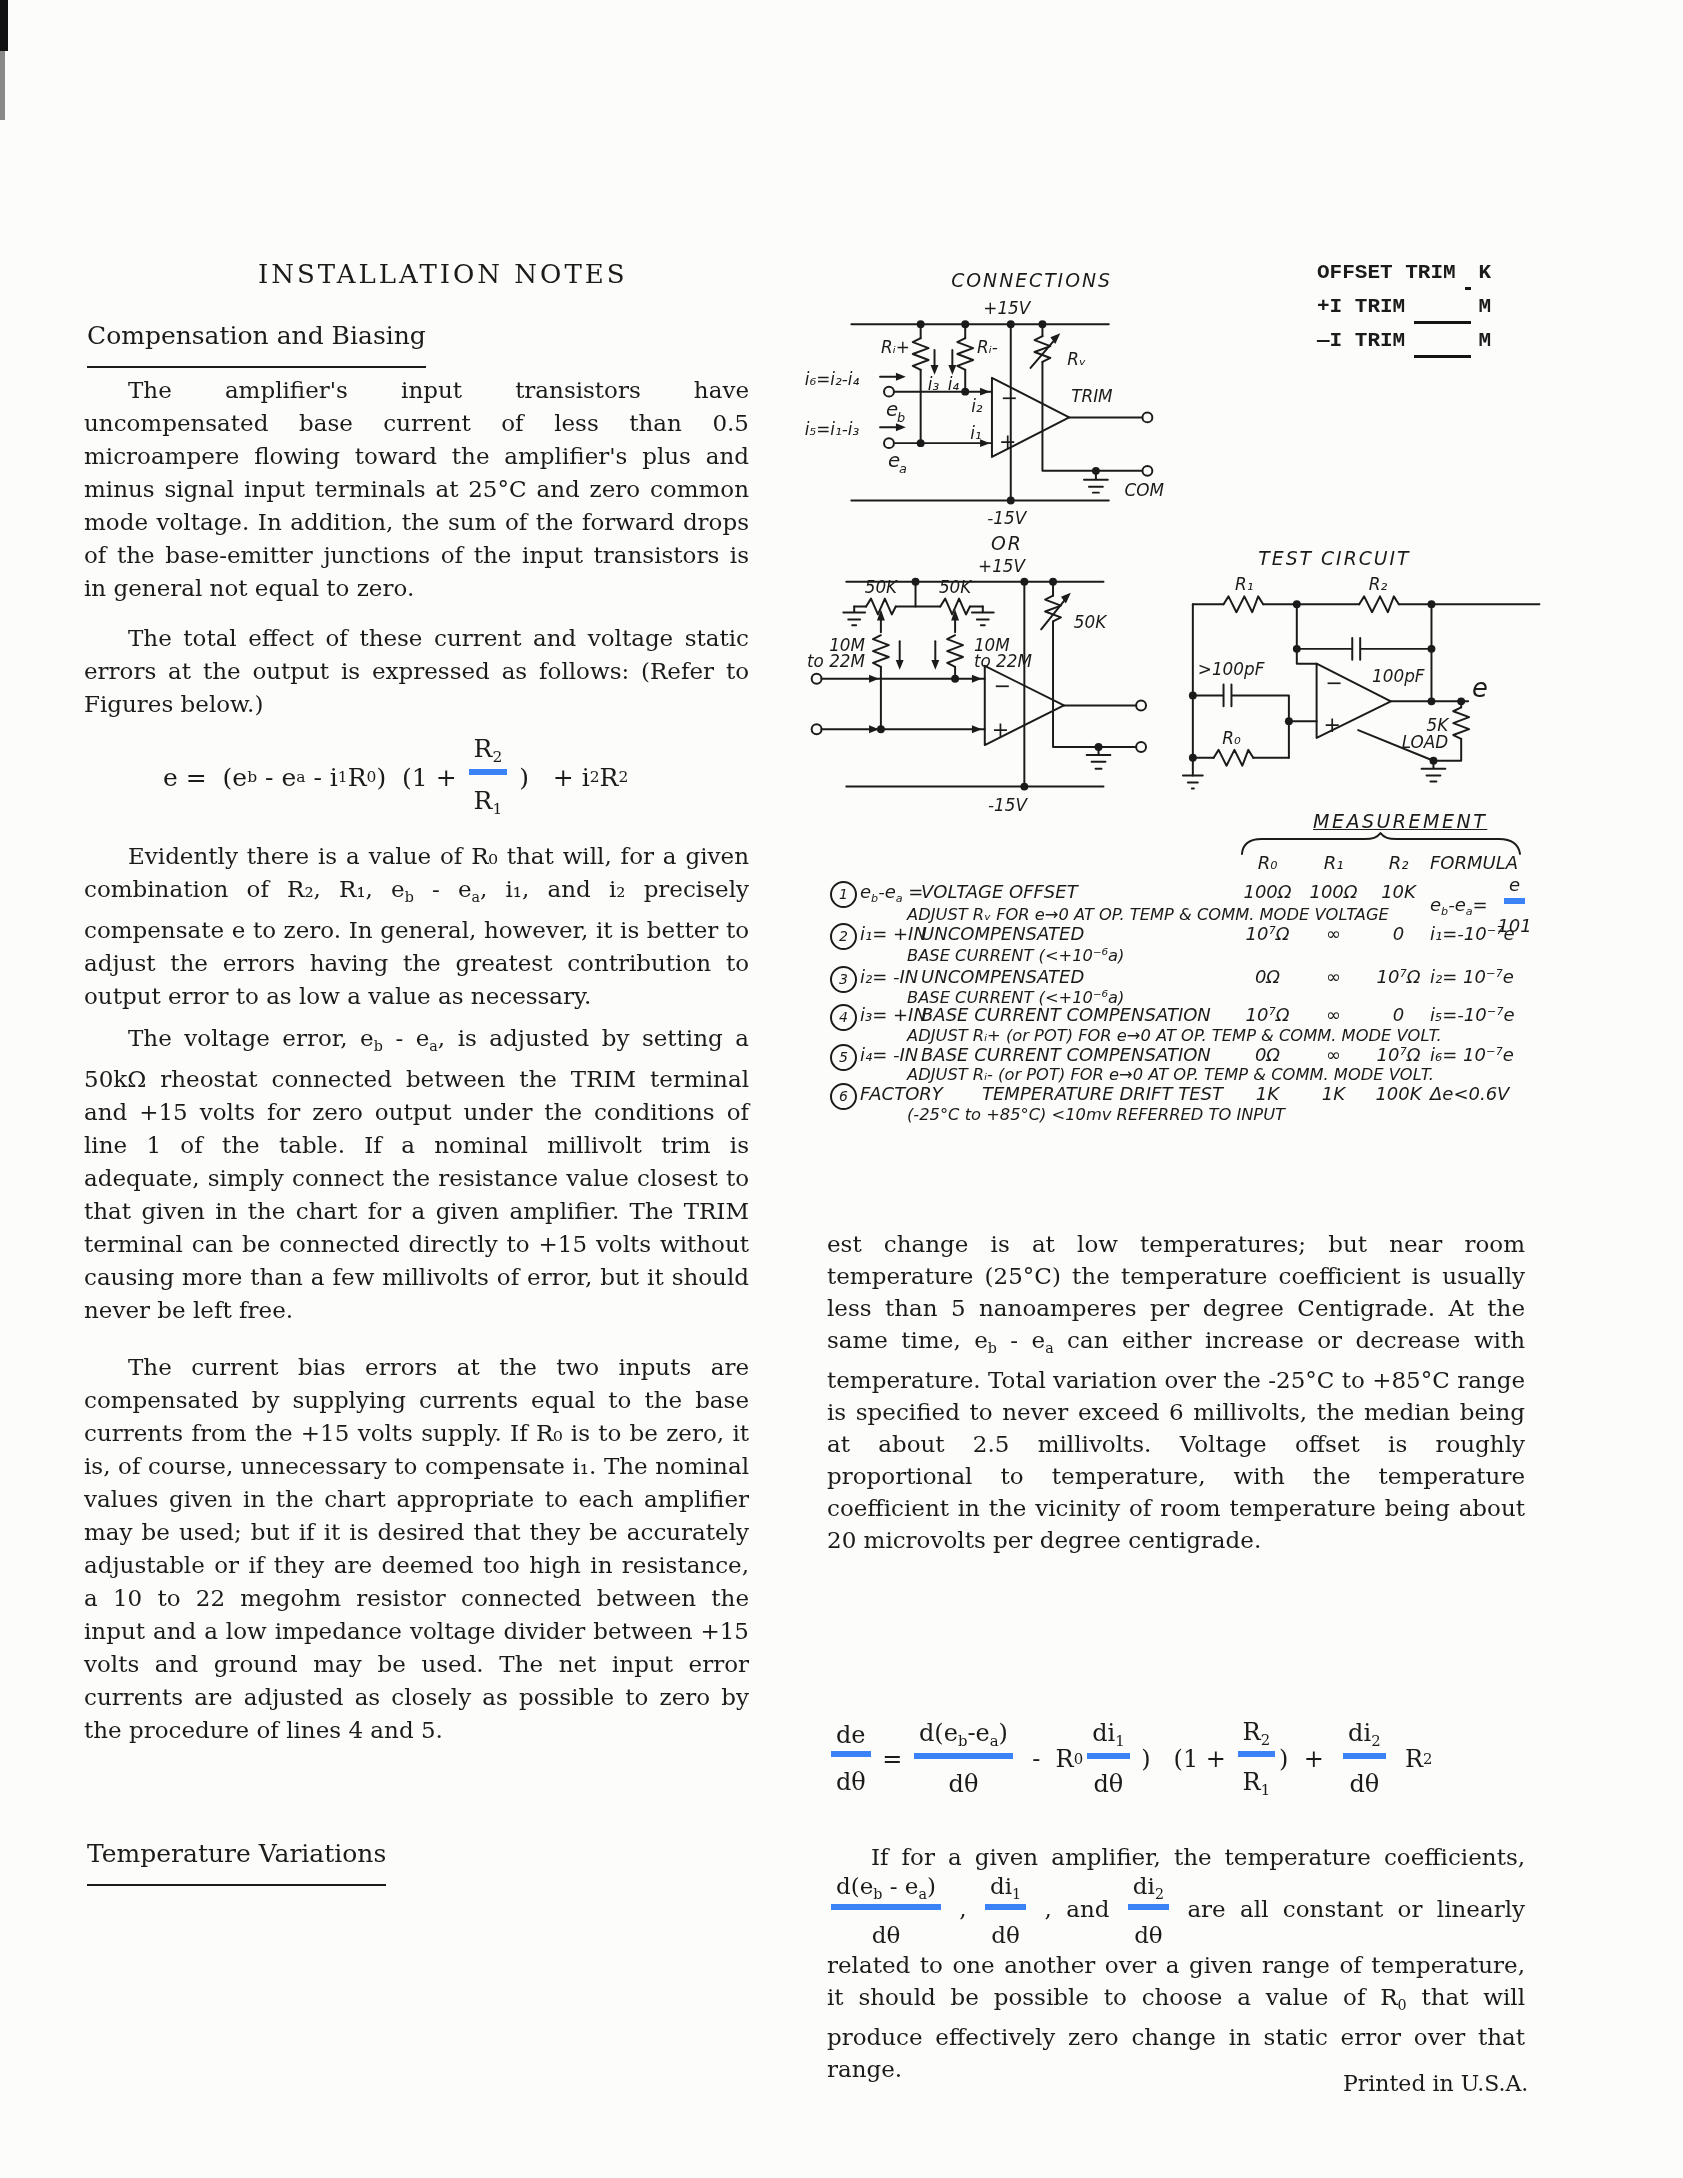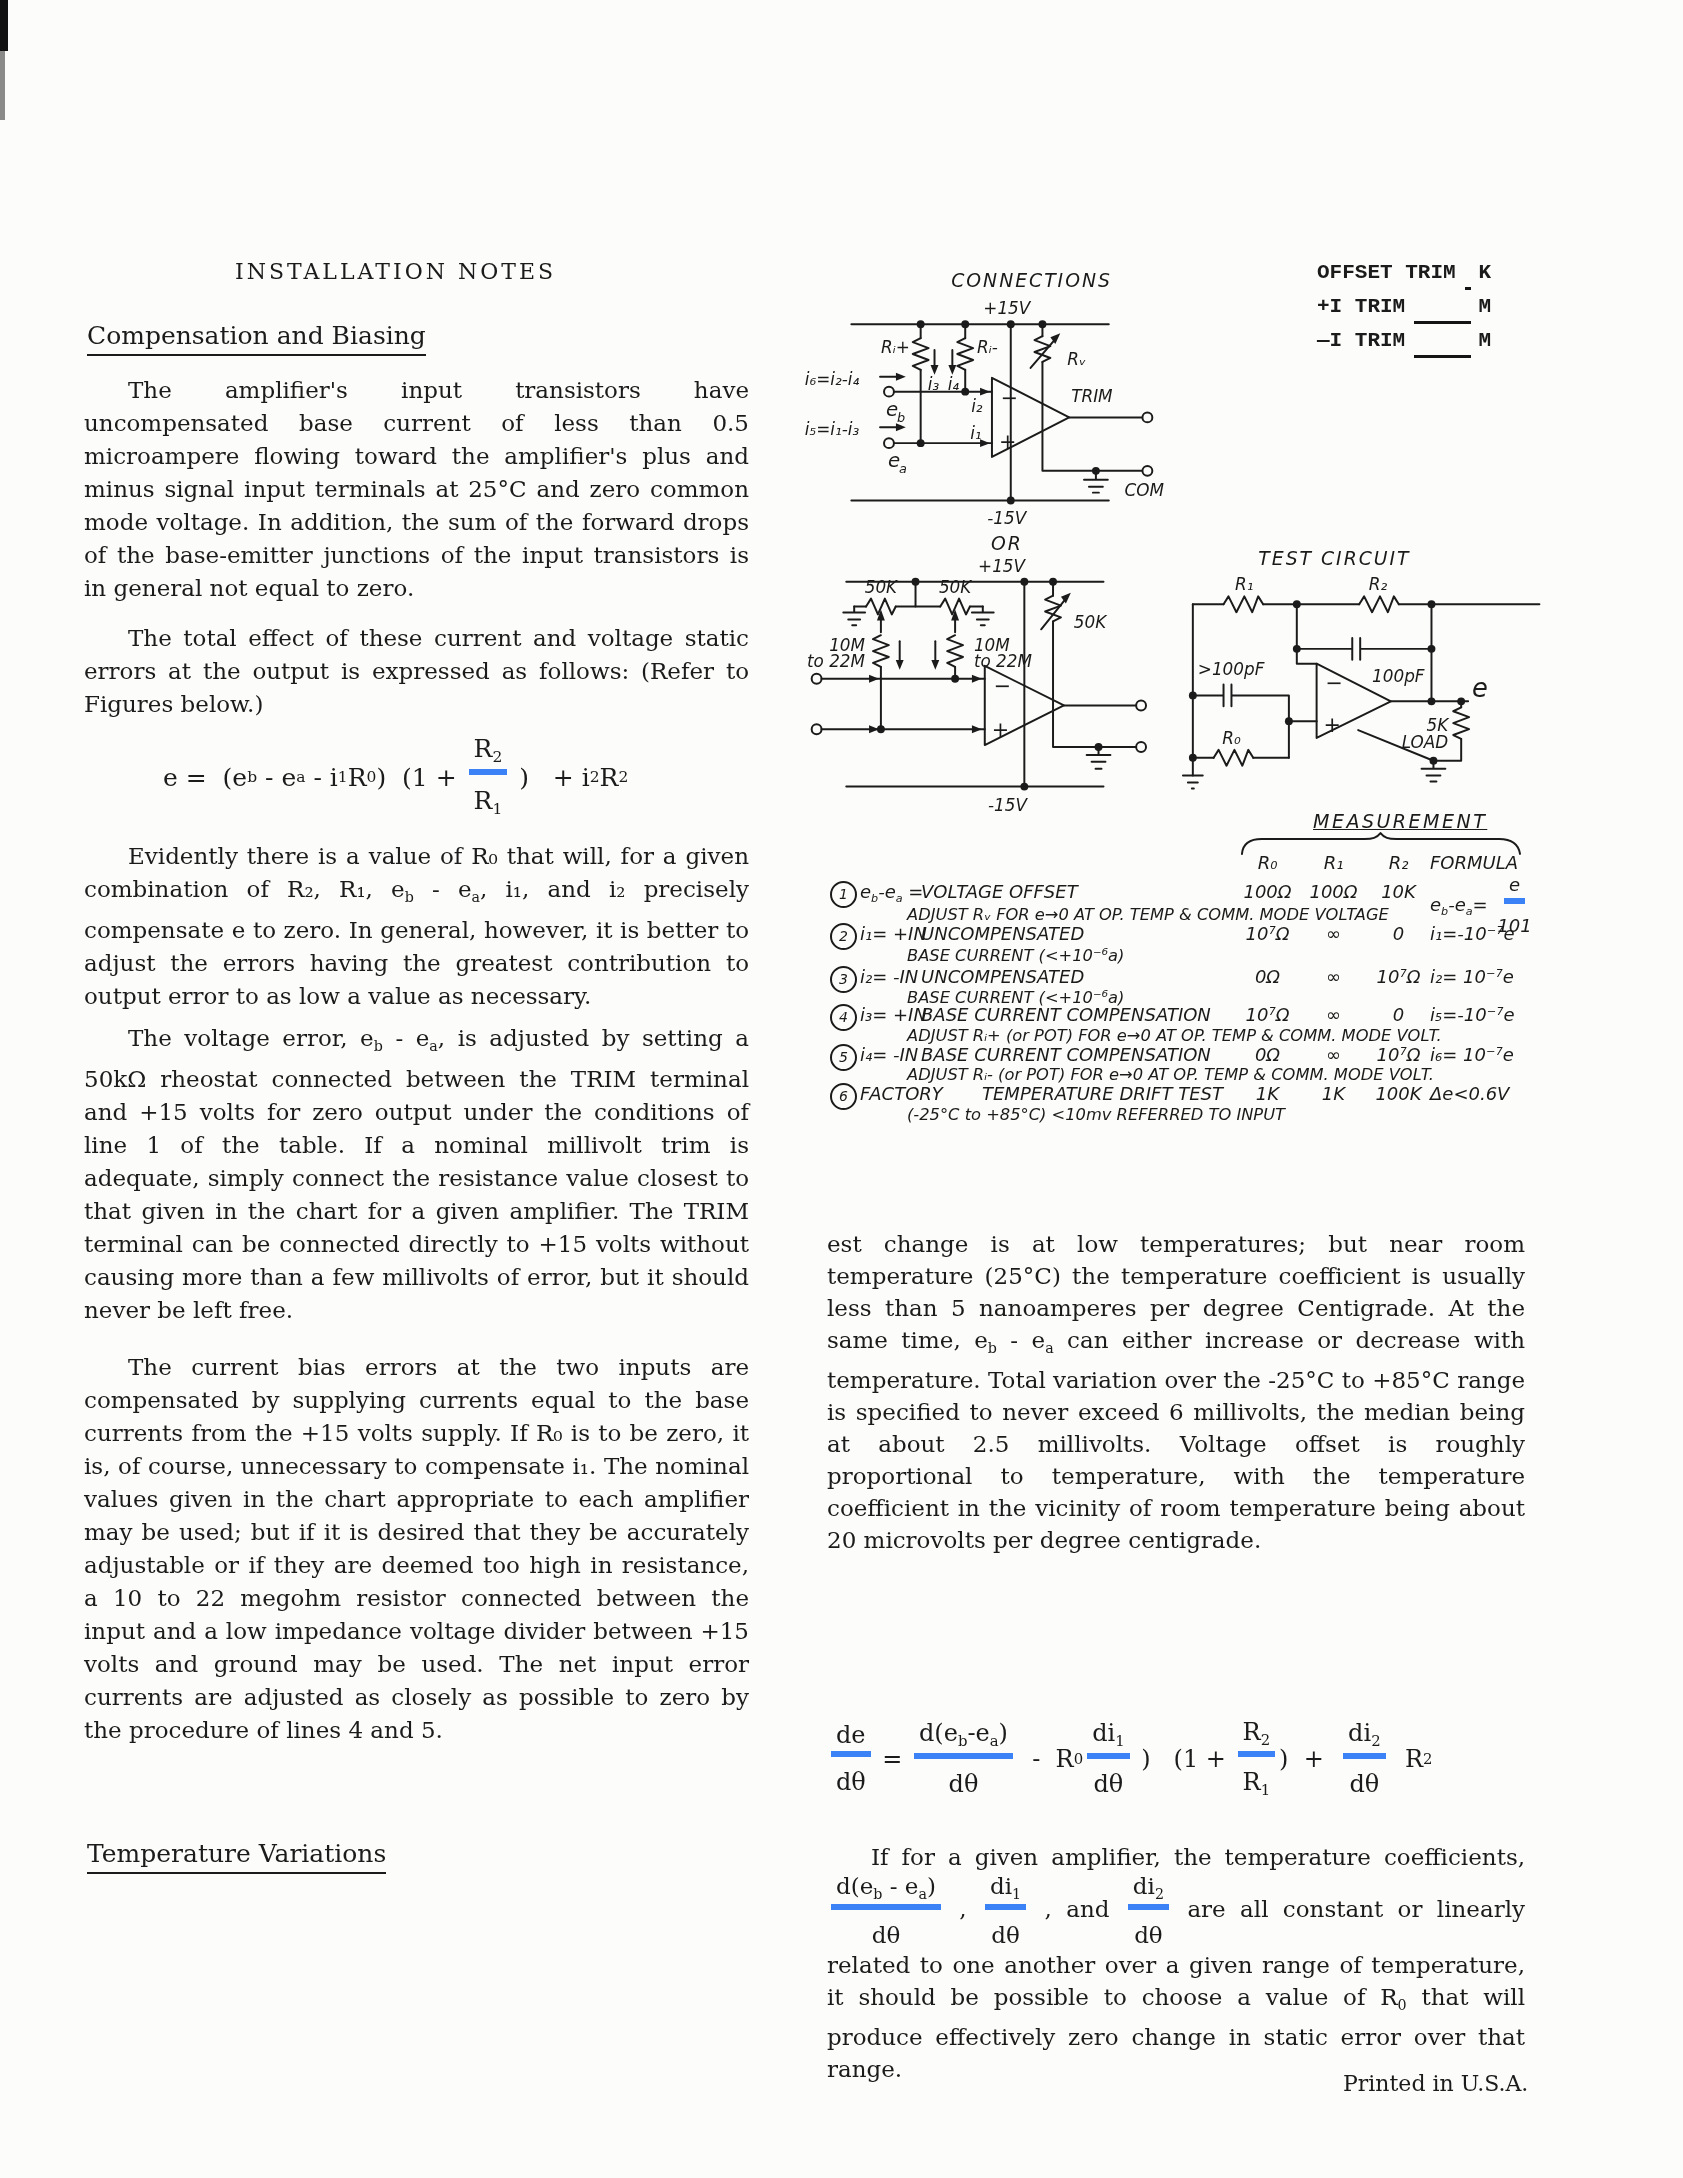--- a/index.html
+++ b/index.html
@@ -1,20 +1,20 @@
 <!DOCTYPE html>
 <html><head>
 <meta charset="utf-8">
 <style>
   html,body{margin:0;padding:0;background:#e8e8e6;}
   .page{position:relative;width:1683px;height:2178px;background:#fcfcfa;overflow:hidden;
         font-family:"DejaVu Serif","Liberation Serif",serif;color:#1b1b1b;}
   .abs{position:absolute;}
-  .doc-title{position:absolute;font-size:22px;letter-spacing:3px;white-space:nowrap;}
-  .heading{position:absolute;font-size:25px;border-bottom:2px solid #1b1b1b;padding-bottom:4px;white-space:nowrap;}
+  .doc-title{position:absolute;font-size:26px;letter-spacing:3px;white-space:nowrap;margin-left:23px;}
+  .heading{position:absolute;font-size:25px;border-bottom:2px solid #1b1b1b;padding-bottom:16px;white-space:nowrap;}
   .para{position:absolute;width:665px;font-size:23px;line-height:33px;text-align:justify;}
   .para.rcol{left:827px;width:698px;line-height:32px;}
   .indent{text-indent:44px;}
   .equation{position:absolute;font-size:25px;display:flex;align-items:center;white-space:pre;}
   .v-sub{font-size:0.62em;vertical-align:-0.35em;}
   .frac{display:inline-flex;flex-direction:column;align-items:center;vertical-align:middle;margin:0 4px;text-indent:0;}
   .frac .fn{border-bottom:6px solid #3b82f6;padding:0 5px 2px;line-height:1.15;white-space:nowrap;}
   .frac .fd{padding-top:12px;line-height:1.15;white-space:nowrap;}
   .printed{position:absolute;font-size:22px;white-space:nowrap;}
   

